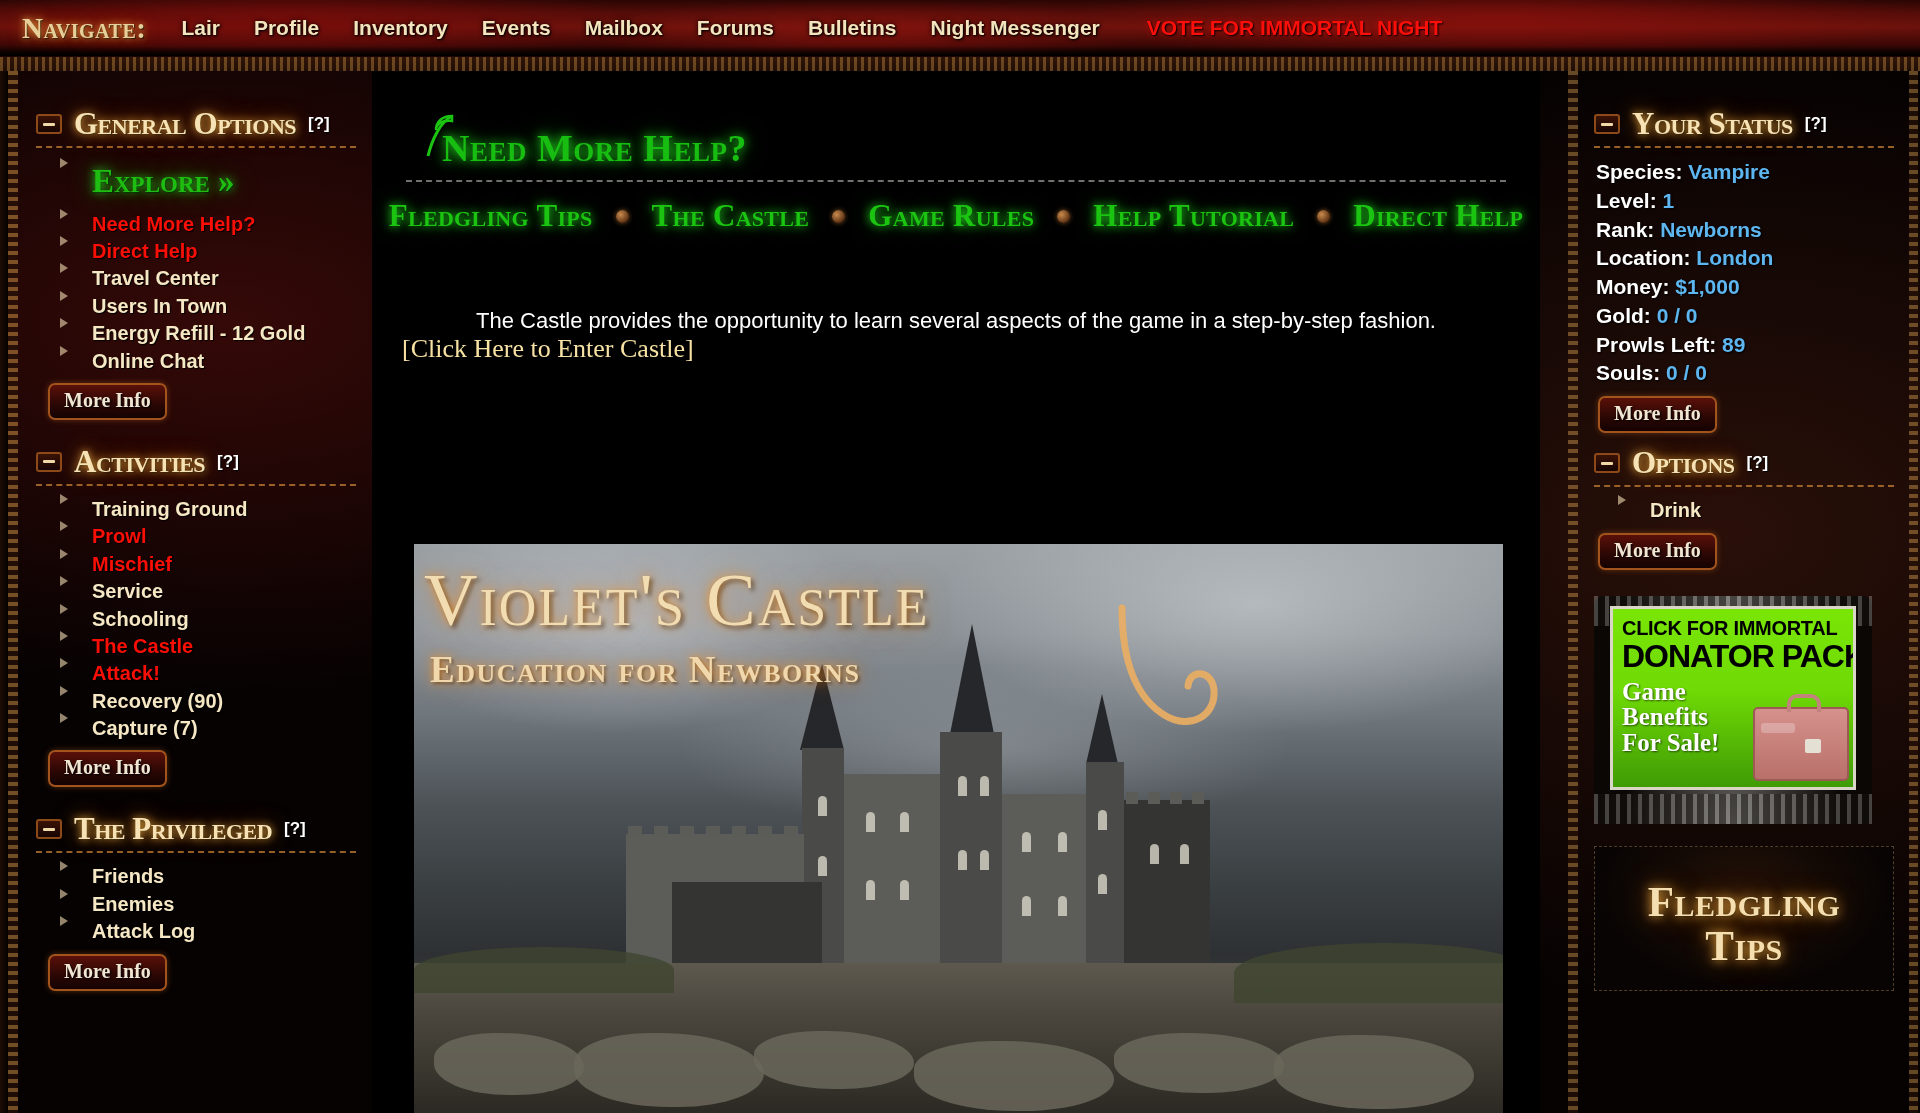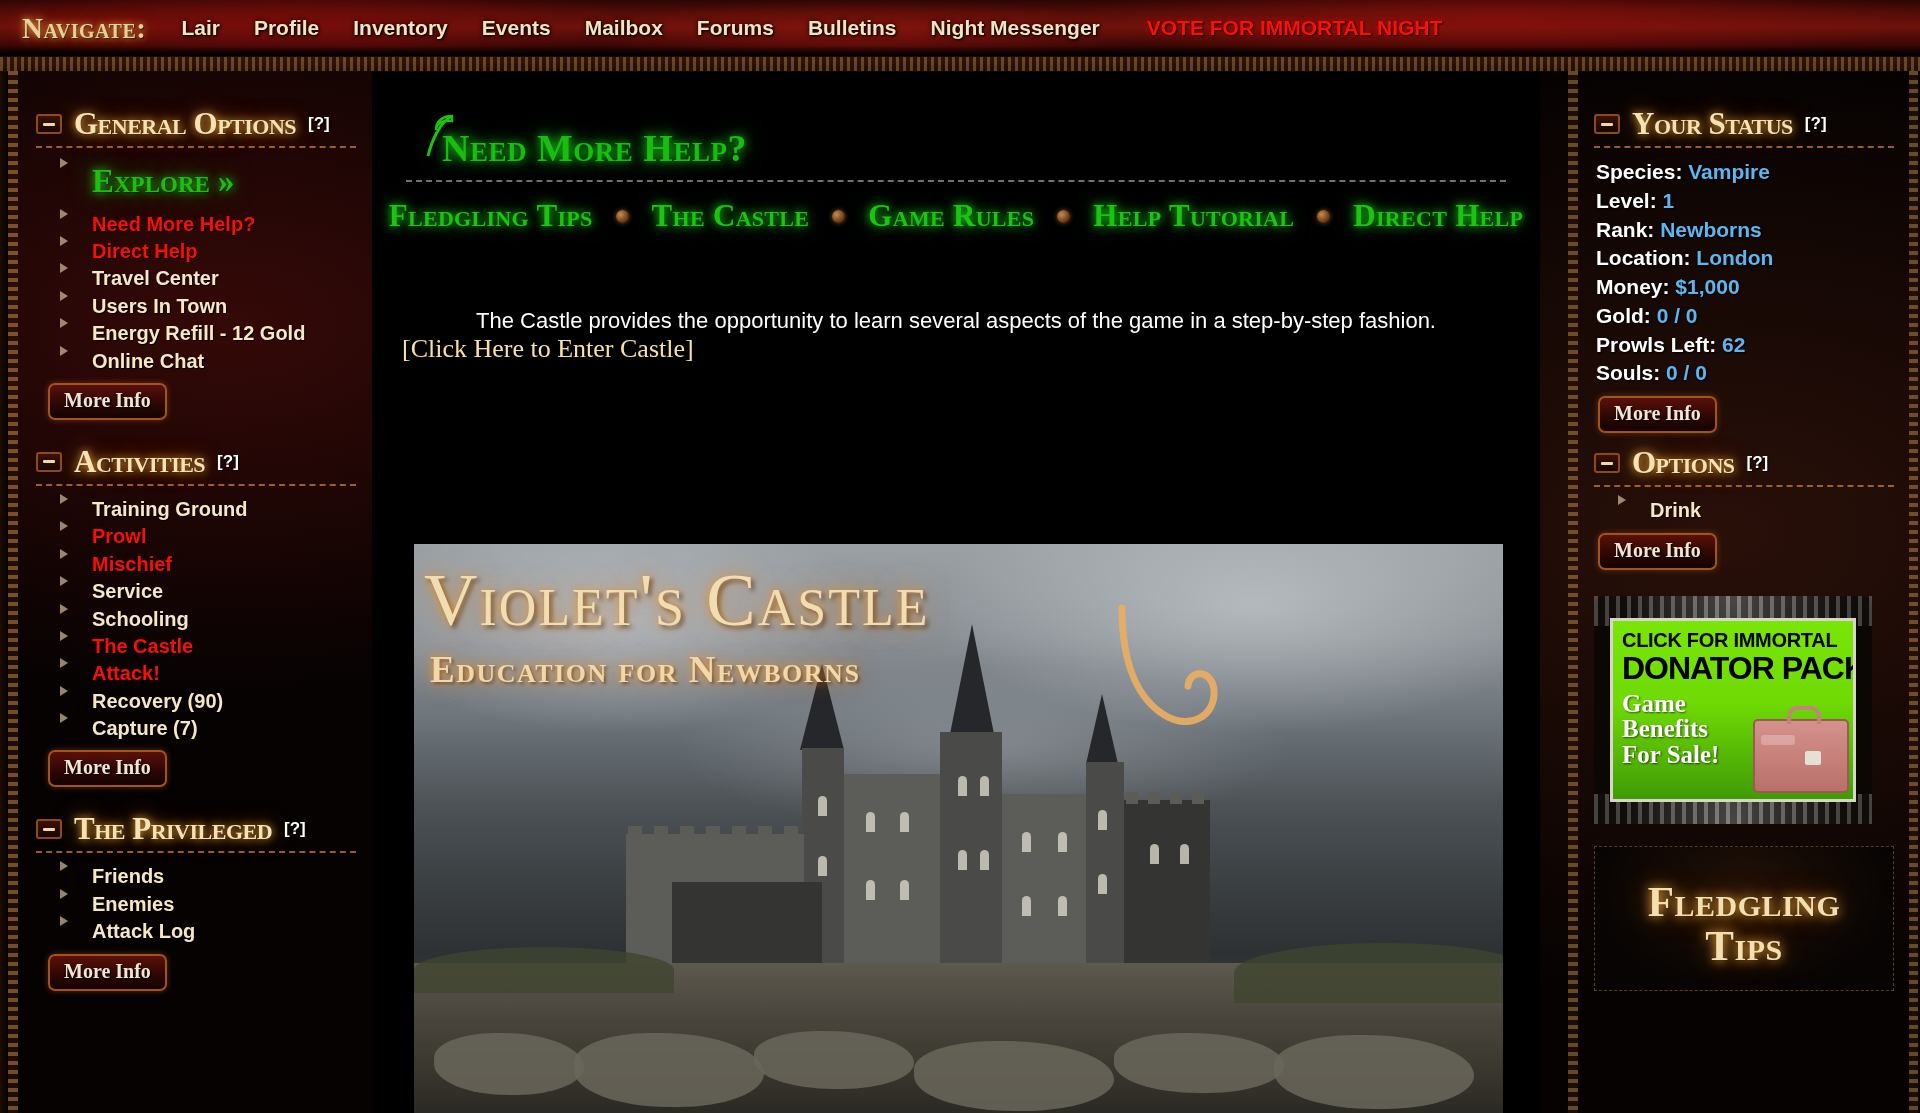--- a/index.html
+++ b/index.html
@@ -372,21 +372,21 @@
 
   
   .ad-frame {
     margin: 22px 0 0 0;
     width: 278px; height: 228px;
     position: relative;
     background:
       radial-gradient(ellipse at 50% 0%, rgba(200,200,195,.45), rgba(0,0,0,0) 55%),
       radial-gradient(ellipse at 50% 100%, rgba(200,200,195,.45), rgba(0,0,0,0) 55%),
       #0a0705;
-    padding: 22px 16px;
+    padding: 10px 16px;
     cursor: pointer;
     border-radius: 9px;
   }
   .ad-filigree-top, .ad-filigree-bot {
     position:absolute; left:0; width:278px; height:30px;
     background: repeating-linear-gradient(90deg, rgba(225,225,220,.5) 0 4px, rgba(25,22,18,.6) 4px 11px);
     opacity:.55;
   }
   .ad-filigree-top { top:0; } .ad-filigree-bot { bottom:0; }
   .ad-inner {
@@ -702,21 +702,21 @@
         <div class="status-row">
           <span>Money:</span>
           <span class="status-val">$1,000</span>
         </div>
         <div class="status-row">
           <span>Gold:</span>
           <span class="status-val">0 / 0</span>
         </div>
         <div class="status-row">
           <span>Prowls Left:</span>
-          <span class="status-val">62</span>
+          <span class="status-val">89</span>
         </div>
         <div class="status-row">
           <span>Souls:</span>
           <span class="status-val">0 / 0</span>
         </div>
       </div>
       <div class="moreinfo" style="margin-left:4px;">More Info</div>
 
       <div style="height:8px;"></div>
 

